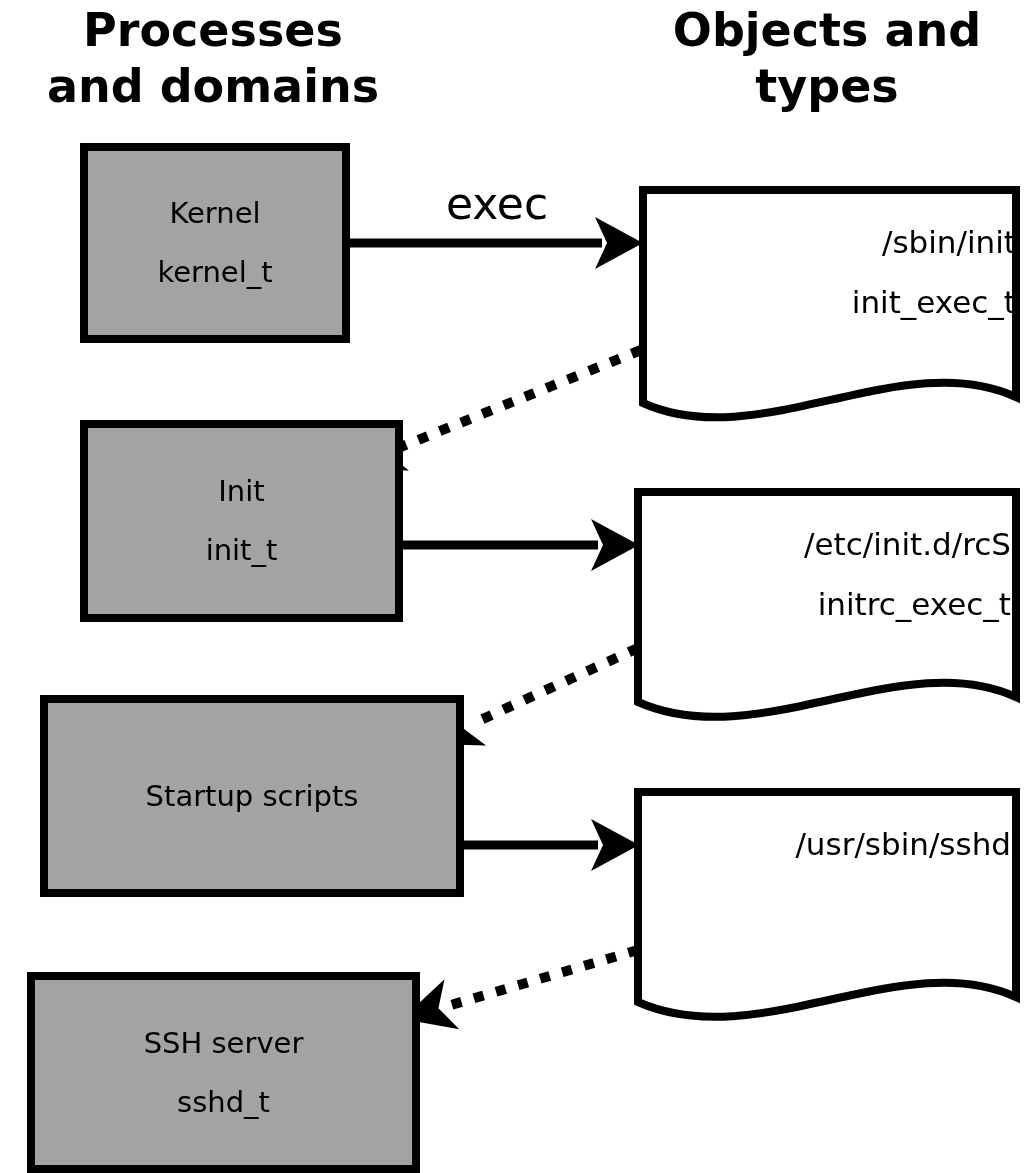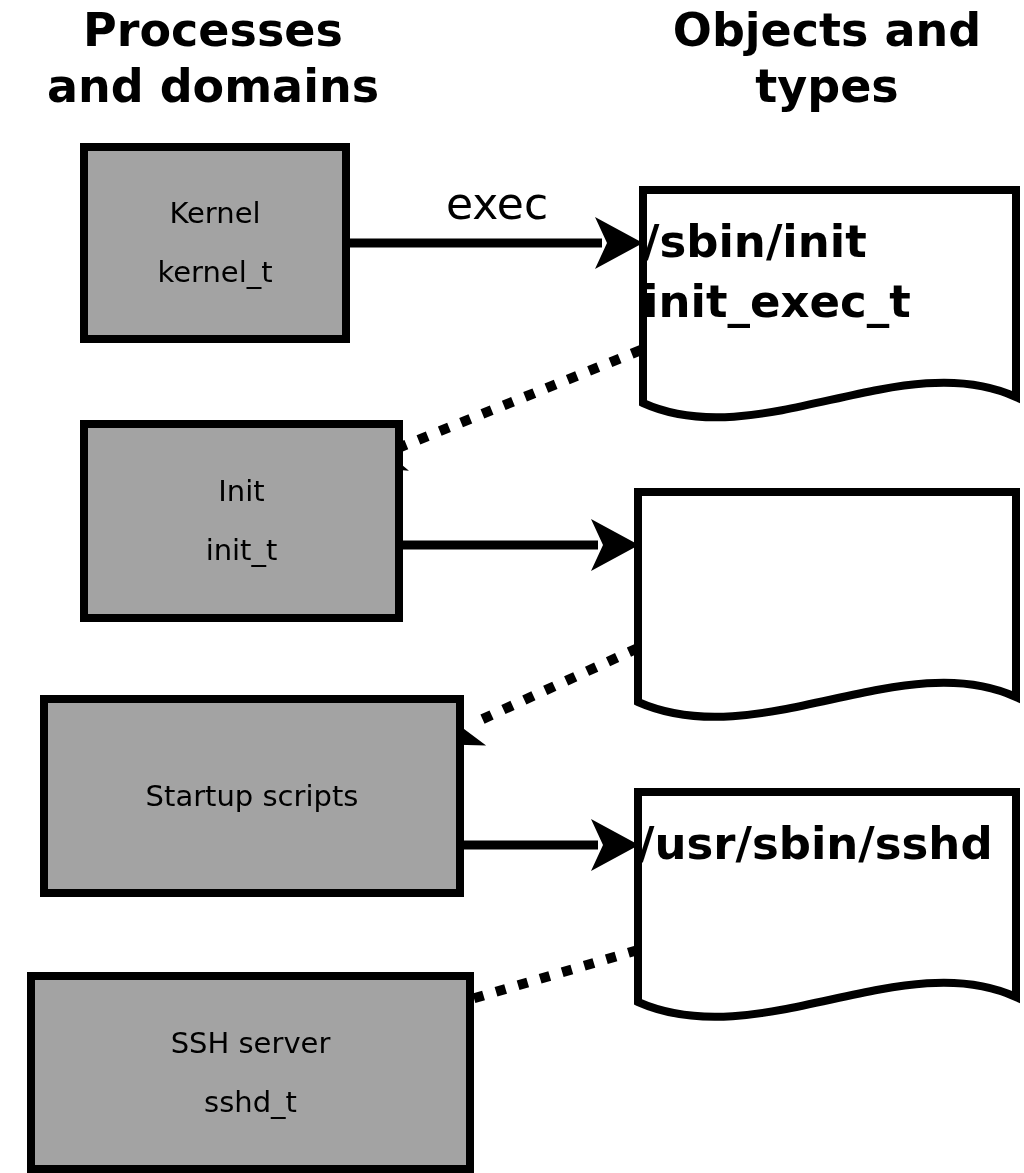--- a/index.html
+++ b/index.html
@@ -43,29 +43,28 @@
     flex-direction: column;
     justify-content: center;
     align-items: center;
     text-align: center;
     font-size: 29px;
     line-height: 59px;
   }
   #box-kernel  { left: 80px; top: 143px; width: 270px; height: 200px; }
   #box-init    { left: 80px; top: 420px; width: 323px; height: 202px; }
   #box-startup { left: 3px;  top: 695px; width: 424px; height: 202px; margin-left: 37px; }
-  #box-ssh     { left: 27px; top: 972px; width: 447px; height: 201px; }
+  #box-ssh     { left: 27px; top: 972px; width: 393px; height: 201px; }
 
   .doc-label {
     position: absolute;
     width: 373px;
-    text-align: left;
-    font-size: 45px;
+    text-align: right;
+    font-size: 31px;
     line-height: 60px;
-    font-weight: bold;
   }
   #doclabel-1 { left: 643px; top: 212px; }
   #doclabel-2 { left: 638px; top: 514px; }
   #doclabel-3 { left: 638px; top: 814px; }
 
   .edge-label {
     position: absolute;
     text-align: center;
     font-size: 44px;
     line-height: 46px;
@@ -131,20 +130,22 @@
   <div id="box-ssh" class="process-box">
     <div>SSH server</div>
     <div>sshd_t</div>
   </div>
 
   <div id="doclabel-1" class="doc-label">
     <div>/sbin/init</div>
     <div>init_exec_t</div>
   </div>
   <div id="doclabel-2" class="doc-label">
+    <div>/etc/init.d/rcS</div>
+    <div>initrc_exec_t</div>
   </div>
   <div id="doclabel-3" class="doc-label">
     <div>/usr/sbin/sshd</div>
   </div>
 
   <div id="exec-label" class="edge-label">exec</div>
 
 </div>
 
 </body></html>

